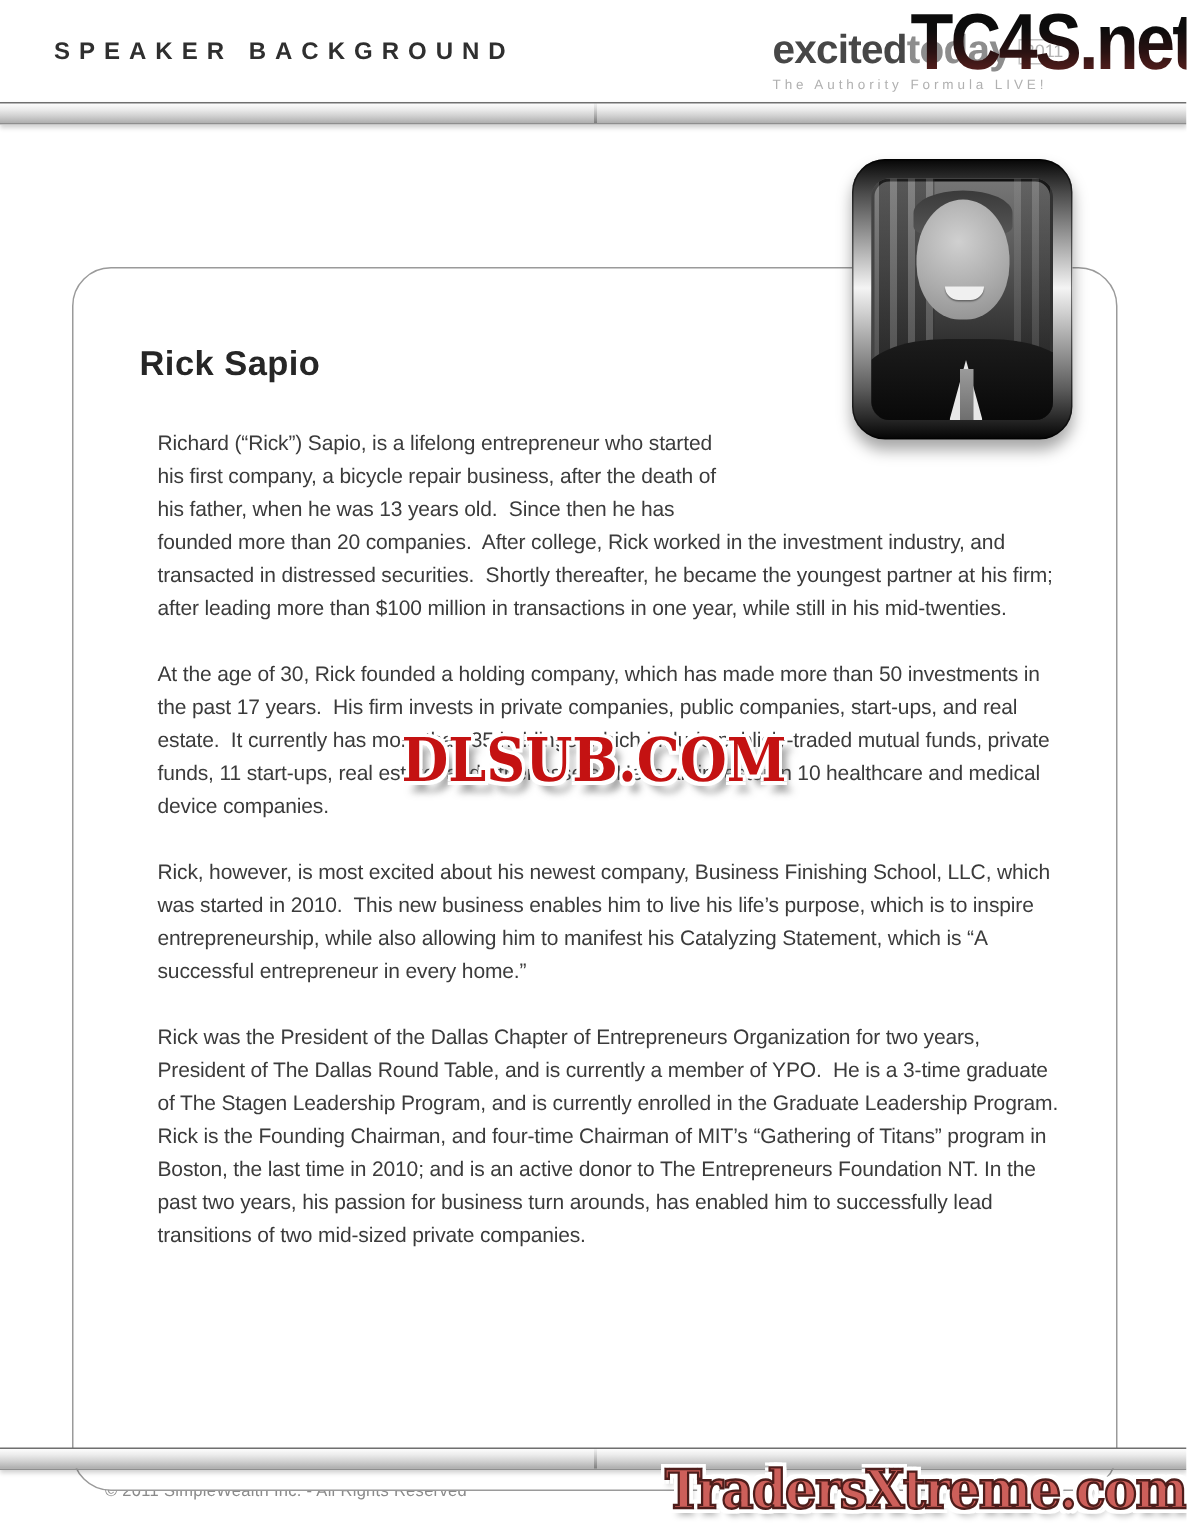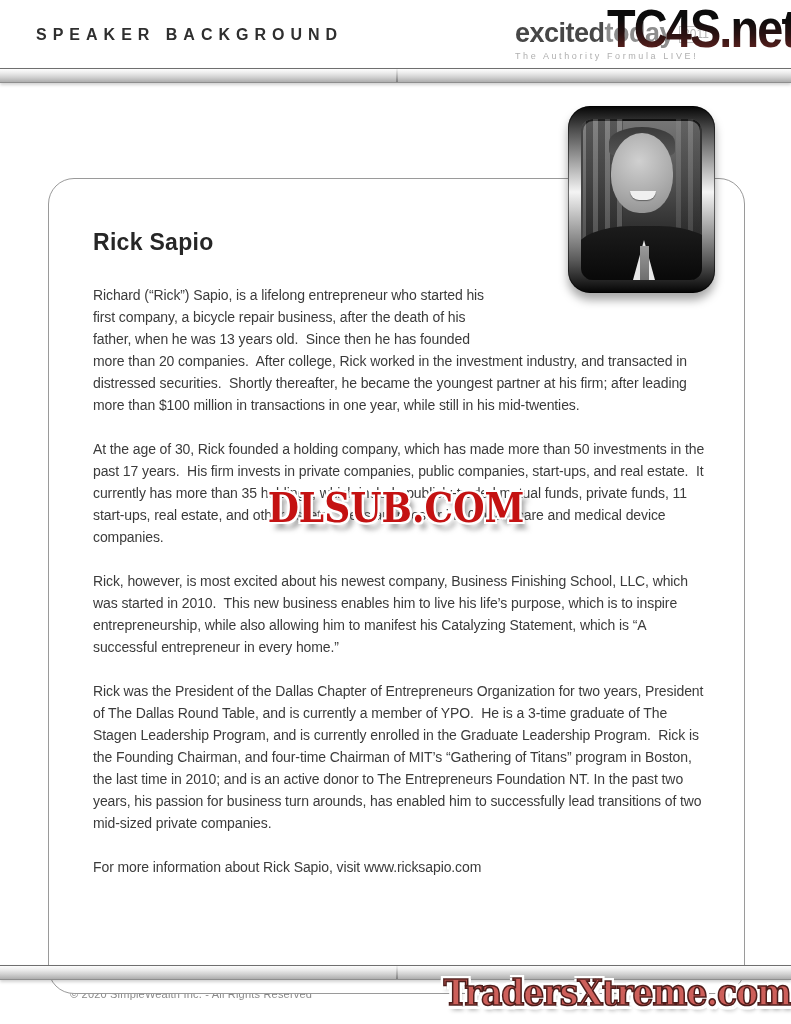--- a/index.html
+++ b/index.html
@@ -68,21 +68,21 @@
   }
   .bio-name {
     font-size:23px; font-weight:bold; color:#262626; letter-spacing:0.3px;
     margin-bottom:28px;
   }
   .bio-text { width:614px; }
   .photo-spacer { float:right; width:220px; height:46px; }
   .bio-text p {
     font-size:14px; line-height:22px; color:#3b3b3b;
     letter-spacing:-0.1px; white-space:pre-wrap;
-    margin:0 0 22px 0;
+    margin:0 0 22px 12px;
   }
   .bio-text p.last { margin-top:22px; }
 
   
   .photo-frame {
     position:absolute; left:568px; top:106px; width:147px; height:187px; z-index:5;
     border-radius:22px; padding:13px;
     background:linear-gradient(180deg,#050505 0%, #4a4a4a 12%, #f4f4f4 46%, #cfcfcf 55%, #5c5c5c 82%, #030303 100%);
     box-shadow:0 7px 10px rgba(0,0,0,0.35), 0 0 0 1px rgba(0,0,0,0.55) inset;
   }
@@ -181,33 +181,32 @@
 </div>
 
 <div class="bio-card">
   <div class="bio-name">Rick Sapio</div>
   <div class="bio-text">
     <div class="photo-spacer"></div>
     <p>Richard (“Rick”) Sapio, is a lifelong entrepreneur who started his first company, a bicycle repair business, after the death of his father, when he was 13 years old.  Since then he has founded more than 20 companies.  After college, Rick worked in the investment industry, and transacted in distressed securities.  Shortly thereafter, he became the youngest partner at his firm; after leading more than $100 million in transactions in one year, while still in his mid-twenties.</p>
     <p>At the age of 30, Rick founded a holding company, which has made more than 50 investments in the past 17 years.  His firm invests in private companies, public companies, start-ups, and real estate.  It currently has more than 35 holdings; which include publicly-traded mutual funds, private funds, 11 start-ups, real estate, and other assets.  He is an investor in 10 healthcare and medical device companies.</p>
     <p>Rick, however, is most excited about his newest company, Business Finishing School, LLC, which was started in 2010.  This new business enables him to live his life’s purpose, which is to inspire entrepreneurship, while also allowing him to manifest his Catalyzing Statement, which is “A successful entrepreneur in every home.”</p>
     <p>Rick was the President of the Dallas Chapter of Entrepreneurs Organization for two years, President of The Dallas Round Table, and is currently a member of YPO.  He is a 3-time graduate of The Stagen Leadership Program, and is currently enrolled in the Graduate Leadership Program.  Rick is the Founding Chairman, and four-time Chairman of MIT’s “Gathering of Titans” program in Boston, the last time in 2010; and is an active donor to The Entrepreneurs Foundation NT. In the past two years, his passion for business turn arounds, has enabled him to successfully lead transitions of two mid-sized private companies.</p>
-    <p class="last">For more information about Rick Sapio, visit www.ricksapio.com</p>
   </div>
 </div>
 
 <div class="photo-frame">
   <div class="photo-inner">
     <div class="bookshelf"></div>
     <div class="bookshelf right"></div>
     <div class="hair"></div>
     <div class="face"></div>
     <div class="smile"></div>
     <div class="suit"></div>
     <div class="shirt"></div>
     <div class="tie"></div>
   </div>
 </div>
 
 <div class="wm-middle">DLSUB.COM</div>
 
-<div class="footer-copyright">© 2020 SimpleWealth Inc. - All Rights Reserved</div>
+<div class="footer-copyright">© 2011 SimpleWealth Inc. - All Rights Reserved</div>
 <div class="wm-bottom-right">TradersXtreme.com</div>
 
 </body></html>

